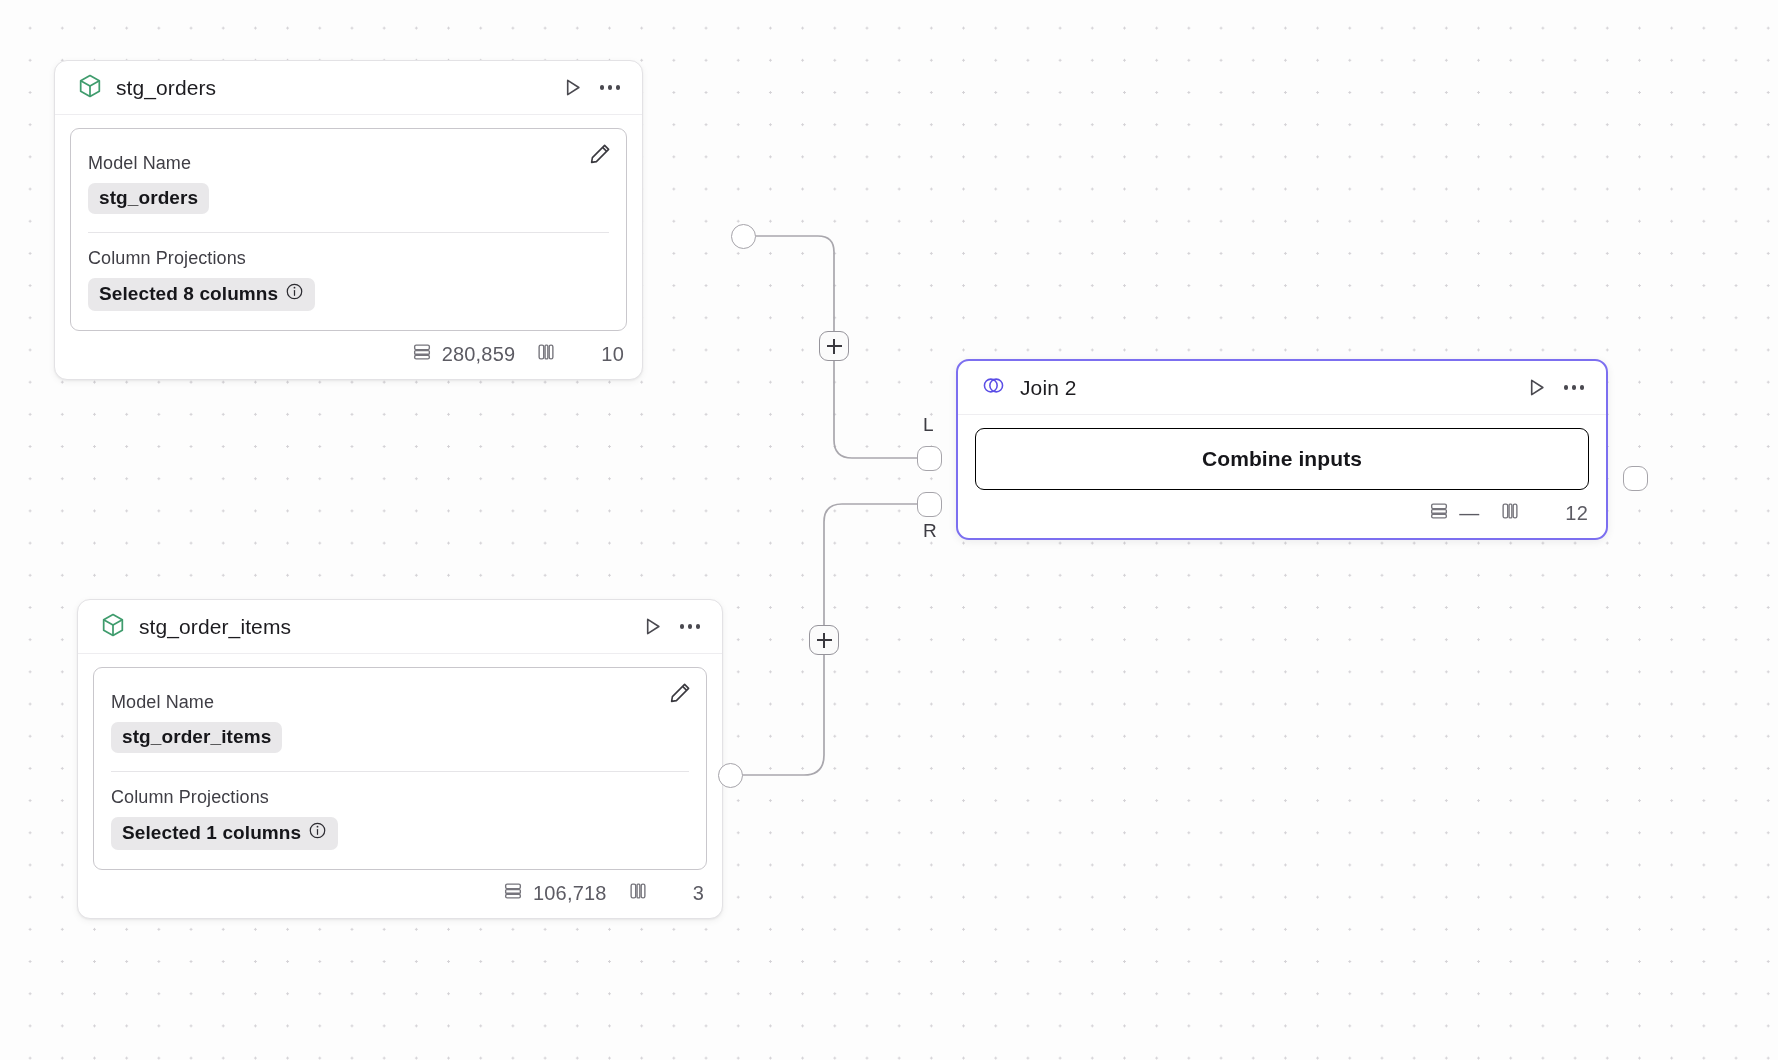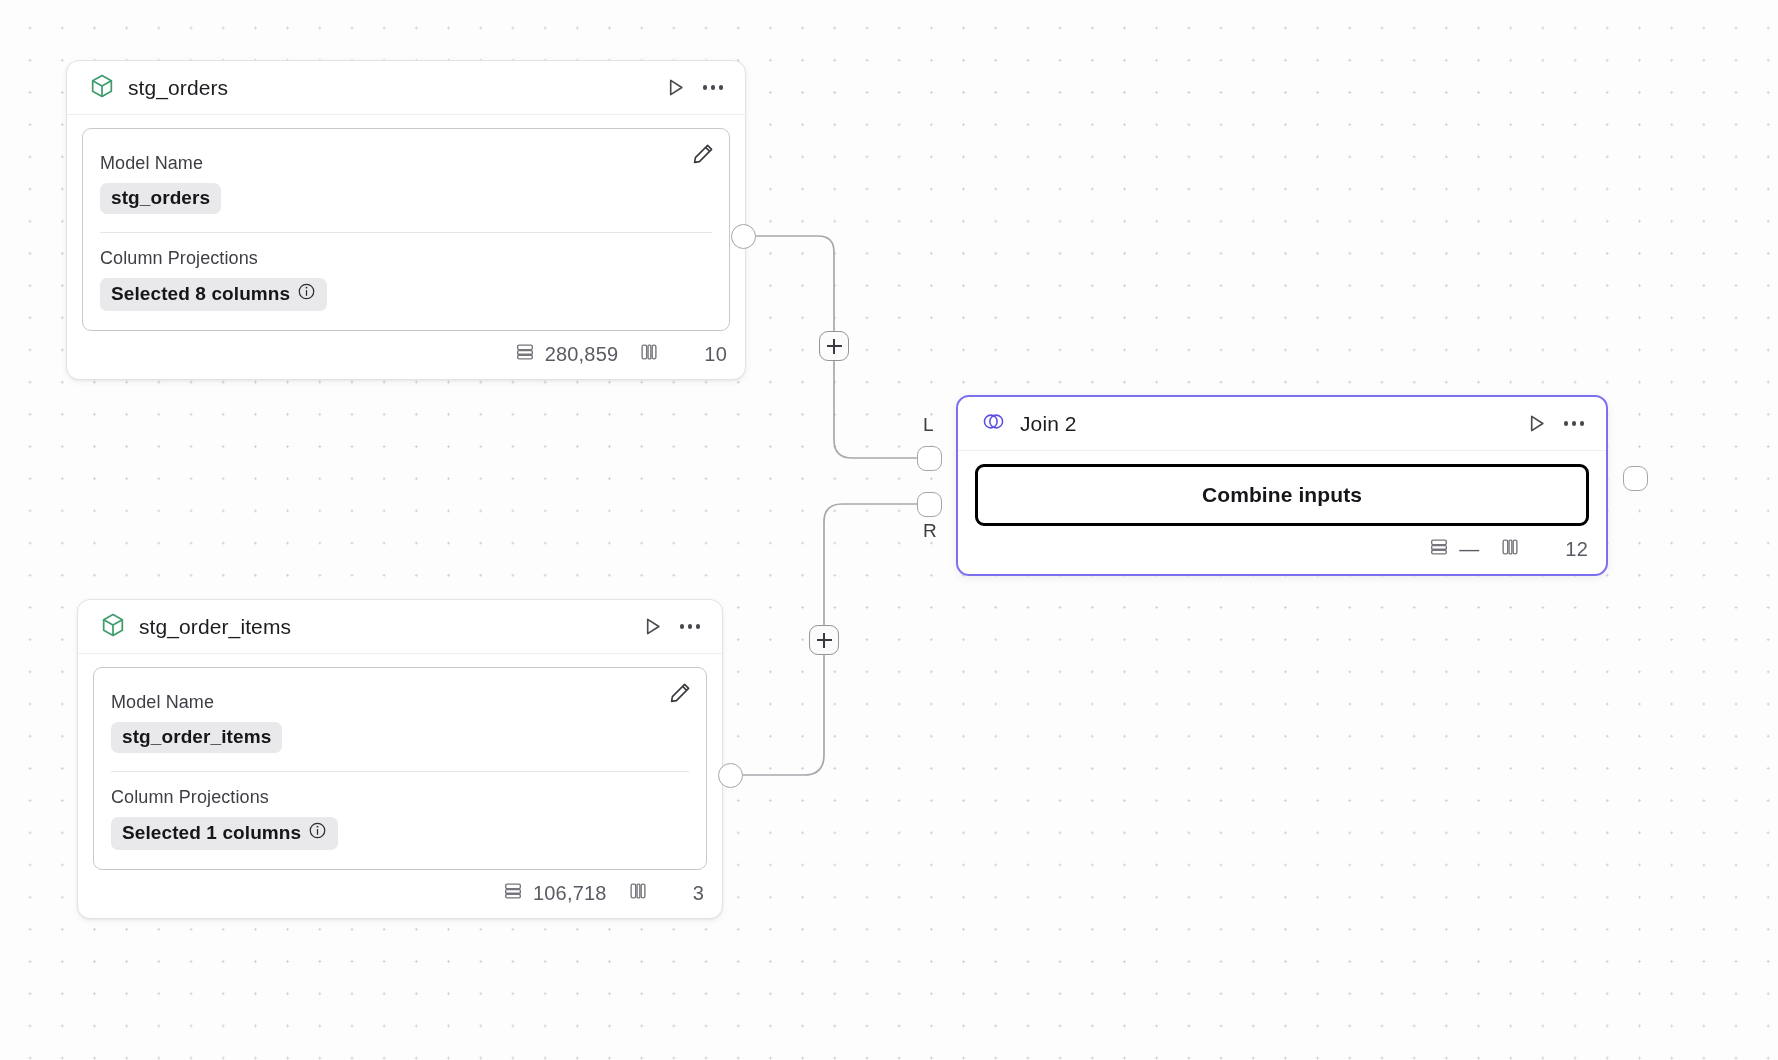--- a/index.html
+++ b/index.html
@@ -155,21 +155,21 @@
     letter-spacing: 0.2px;
     justify-content: flex-end;
   }
   .stat .val { color: #5c5b63; }
   .stat.gap-l { margin-left: 8px; gap: 44px; }
 
   
   .combine-box {
     margin: 13px 17px 0 17px;
     height: 62px;
-    border: 3px solid #000000;
+    border: 1px solid #000000;
     border-radius: 9px;
     display: flex;
     align-items: center;
     justify-content: center;
     font-size: 21px;
     font-weight: bold;
     color: #16161a;
     background: #fff;
     cursor: pointer;
     letter-spacing: 0.1px;
@@ -221,21 +221,21 @@
 
 <div id="canvas">
 
   <svg id="edges" viewBox="0 0 1778 1060" width="1778" height="1060">
 
     <path class="edge-path" d="M 756 236 L 818 236 Q 834 236 834 252 L 834 440 Q 834 458 852 458 L 917 458"></path>
 
     <path class="edge-path" d="M 742 775 L 804 775 Q 824 775 824 755 L 824 522 Q 824 504 842 504 L 917 504"></path>
   </svg>
 
-  <div class="node" style="left:66px; top:60px; width:680px;">
+  <div class="node" style="left:54px; top:60px; width:589px;">
 
     <div class="node-header">
       <span class="node-icon">
         <svg width="26" height="26" viewBox="0 0 24 24" fill="none" stroke="#3f9c6d" stroke-width="1.6" stroke-linejoin="round">
           <path d="M12 2.4 L20.6 7.2 L20.6 16.8 L12 21.6 L3.4 16.8 L3.4 7.2 Z"></path>
           <path d="M3.4 7.2 L12 12 L20.6 7.2"></path>
           <path d="M12 12 L12 21.6"></path>
         </svg>
       </span>
       <span class="node-title">stg_orders</span>
@@ -381,21 +381,21 @@
             <rect x="15.5" y="4.5" width="4" height="15" rx="1.8"></rect>
           </svg>
         </span>
         <span class="val">3</span>
       </span>
     </div>
   </div>
 
   <div class="port circle" style="left:718px; top:763px;"></div>
 
-  <div class="node selected" style="left:956px; top:395px; width:652px;">
+  <div class="node selected" style="left:956px; top:359px; width:652px;">
 
     <div class="node-header">
       <span class="node-icon">
         <svg width="27" height="27" viewBox="0 0 28 28" fill="none" stroke="#5b4ee6" stroke-width="1.6">
           <circle cx="11.2" cy="14" r="6.6"></circle>
           <circle cx="16.8" cy="14" r="6.6"></circle>
         </svg>
       </span>
       <span class="node-title">Join 2</span>
       <span class="header-spacer"></span>

